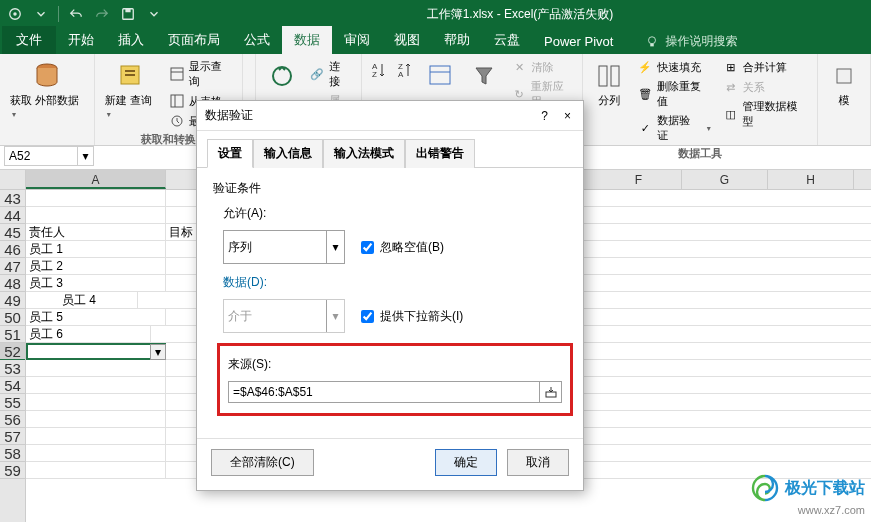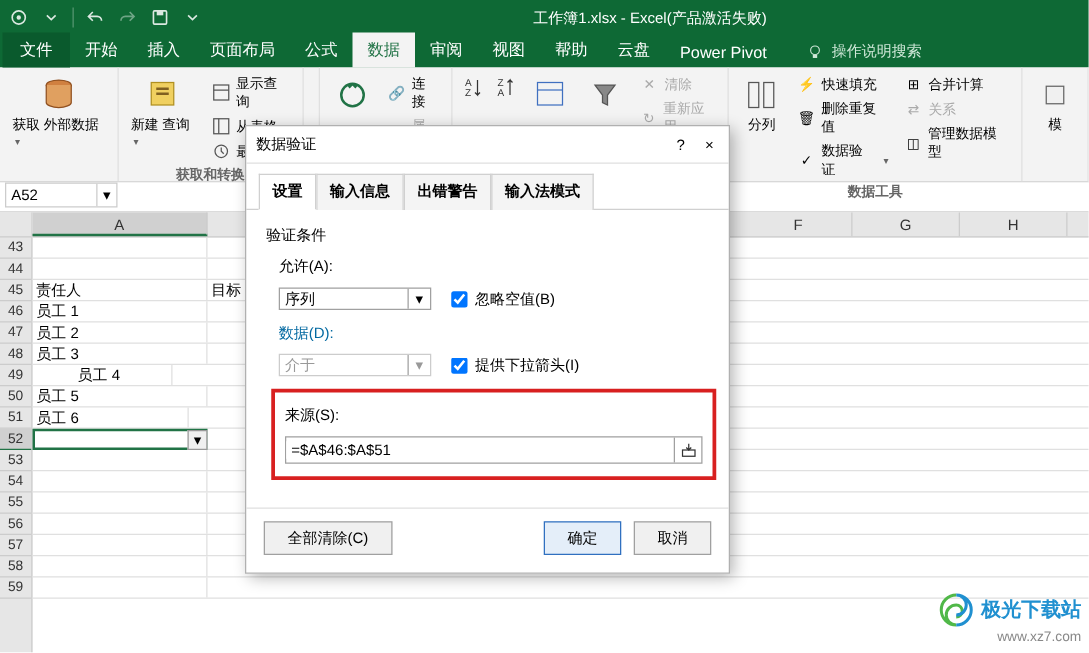--- a/index.html
+++ b/index.html
@@ -34,39 +34,39 @@
     .namebox-row { height: 24px; background: #fff; border-bottom: 1px solid #d0d0d0; display: flex; align-items: flex-start; }
     .namebox { width: 90px; height: 20px; border: 1px solid #ccc; margin: 0 4px; padding: 0 4px; position: relative; display: flex; align-items: center; }
     .namebox .nm-dd { position: absolute; right: 0; top: 0; bottom: 0; width: 16px; border-left: 1px solid #ccc; display: flex; align-items: center; justify-content: center; }
     .fx-area { flex: 1; display: flex; align-items: center; padding: 0 6px; gap: 6px; }
     
     .sheet-area { position: relative; display: flex; height: 352px; }
     .row-headers { width: 26px; background: #e6e6e6; border-right: 1px solid #ccc; }
     .col-headers { height: 20px; background: #e6e6e6; border-bottom: 1px solid #ccc; display: flex; position: absolute; left: 26px; top: 0; right: 0; }
     .col-h { border-right: 1px solid #ccc; text-align: center; font-size: 12px; color: #333; line-height: 20px; }
     .cells { position: absolute; left: 26px; top: 20px; right: 0; bottom: 0; }
-    .row-h { height: 17px; border-bottom: 1px solid #ccc; text-align: center; font-size: 11px; color: #333; line-height: 17px; }
+    .row-h { height: 17px; border-bottom: 1px solid #ccc; text-align: center; font-size: 15px; color: #333; line-height: 17px; }
     .row-h.sel { background: #d0d0d0; border-bottom: 1px solid #217346; }
     .cell-row { height: 17px; display: flex; border-bottom: 1px solid #e0e0e0; }
     .cell { border-right: 1px solid #e0e0e0; padding: 0 3px; font-size: 12px; line-height: 17px; overflow: hidden; white-space: nowrap; }
     .sel-cell-wrap { position: absolute; border: 2px solid #217346; pointer-events: none; }
     .cell-dd { position: absolute; width: 16px; height: 16px; border: 1px solid #999; background: #f0f0f0; display: flex; align-items: center; justify-content: center; cursor: pointer; }
     
     .dialog { position: absolute; left: 196px; top: 100px; width: 388px; background: #fff; border: 1px solid #b0b0b0; box-shadow: 3px 3px 12px rgba(0,0,0,0.3); }
     .dialog-title { height: 30px; display: flex; align-items: center; justify-content: space-between; padding: 0 8px; border-bottom: 1px solid #e0e0e0; }
     .dialog-title span { font-size: 12px; }
     .dialog-title .right { display: flex; gap: 8px; }
     .dialog-title .right div { cursor: pointer; padding: 0 4px; }
     .dialog-tabs { display: flex; padding: 8px 10px 0; gap: 0; }
     .dlg-tab { padding: 5px 10px; border: 1px solid #d0d0d0; border-bottom: none; font-size: 12px; cursor: pointer; background: #f4f4f4; font-weight: bold; }
     .dlg-tab.active { background: #fff; border-bottom: 1px solid #fff; position: relative; z-index: 2; }
     .dialog-body { padding: 12px 16px; border-top: 1px solid #d0d0d0; margin-top: -1px; }
     .dlg-label { font-size: 12px; margin-bottom: 8px; }
     .dlg-field-row { display: flex; align-items: center; gap: 16px; margin-bottom: 10px; }
-    .dlg-select { width: 122px; height: 18px; border: 1px solid #a0a0a0; display: flex; align-items: center; justify-content: space-between; padding: 0 4px; cursor: pointer; font-size: 12px; }
+    .dlg-select { width: 122px; height: 34px; border: 1px solid #a0a0a0; display: flex; align-items: center; justify-content: space-between; padding: 0 4px; cursor: pointer; font-size: 12px; }
     .dlg-select.disabled { color: #999; border-color: #ccc; }
     .dlg-select .arrow-box { width: 18px; height: 100%; border-left: 1px solid #a0a0a0; display: flex; align-items: center; justify-content: center; margin-right: -4px; }
     .dlg-chk { display: flex; align-items: center; gap: 6px; font-size: 12px; }
     .dlg-chk input { width: 13px; height: 13px; }
     .source-box { border: 3px solid #d82020; padding: 10px 8px; margin: 6px -6px 10px; }
     .source-input-wrap { display: flex; align-items: center; border: 1px solid #a0a0a0; height: 22px; margin-top: 4px; }
     .source-input-wrap input { flex: 1; border: none; padding: 0 4px; font-size: 12px; outline: none; }
     .source-input-wrap .picker { width: 22px; height: 100%; border-left: 1px solid #a0a0a0; display: flex; align-items: center; justify-content: center; cursor: pointer; }
     .dialog-footer { padding: 10px 14px 14px; display: flex; justify-content: space-between; align-items: center; border-top: 1px solid #e0e0e0; }
     .dlg-btn { padding: 4px 18px; border: 1px solid #a0a0a0; background: #f0f0f0; cursor: pointer; font-size: 12px; }
@@ -435,22 +435,22 @@
   <div class="dialog-title">
     <span>数据验证</span>
     <div class="right">
       <div>?</div>
       <div>×</div>
     </div>
   </div>
   <div class="dialog-tabs">
     <div class="dlg-tab active">设置</div>
     <div class="dlg-tab">输入信息</div>
+    <div class="dlg-tab">输入法模式</div>
     <div class="dlg-tab">出错警告</div>
-    <div class="dlg-tab">输入法模式</div>
   </div>
   <div class="dialog-body">
     <div class="dlg-label">验证条件</div>
     <div style="padding-left:10px">
       <div class="dlg-label">允许(A):</div>
       <div class="dlg-field-row">
         <div class="dlg-select">
           <span>序列</span>
           <div class="arrow-box">▾</div>
         </div>

